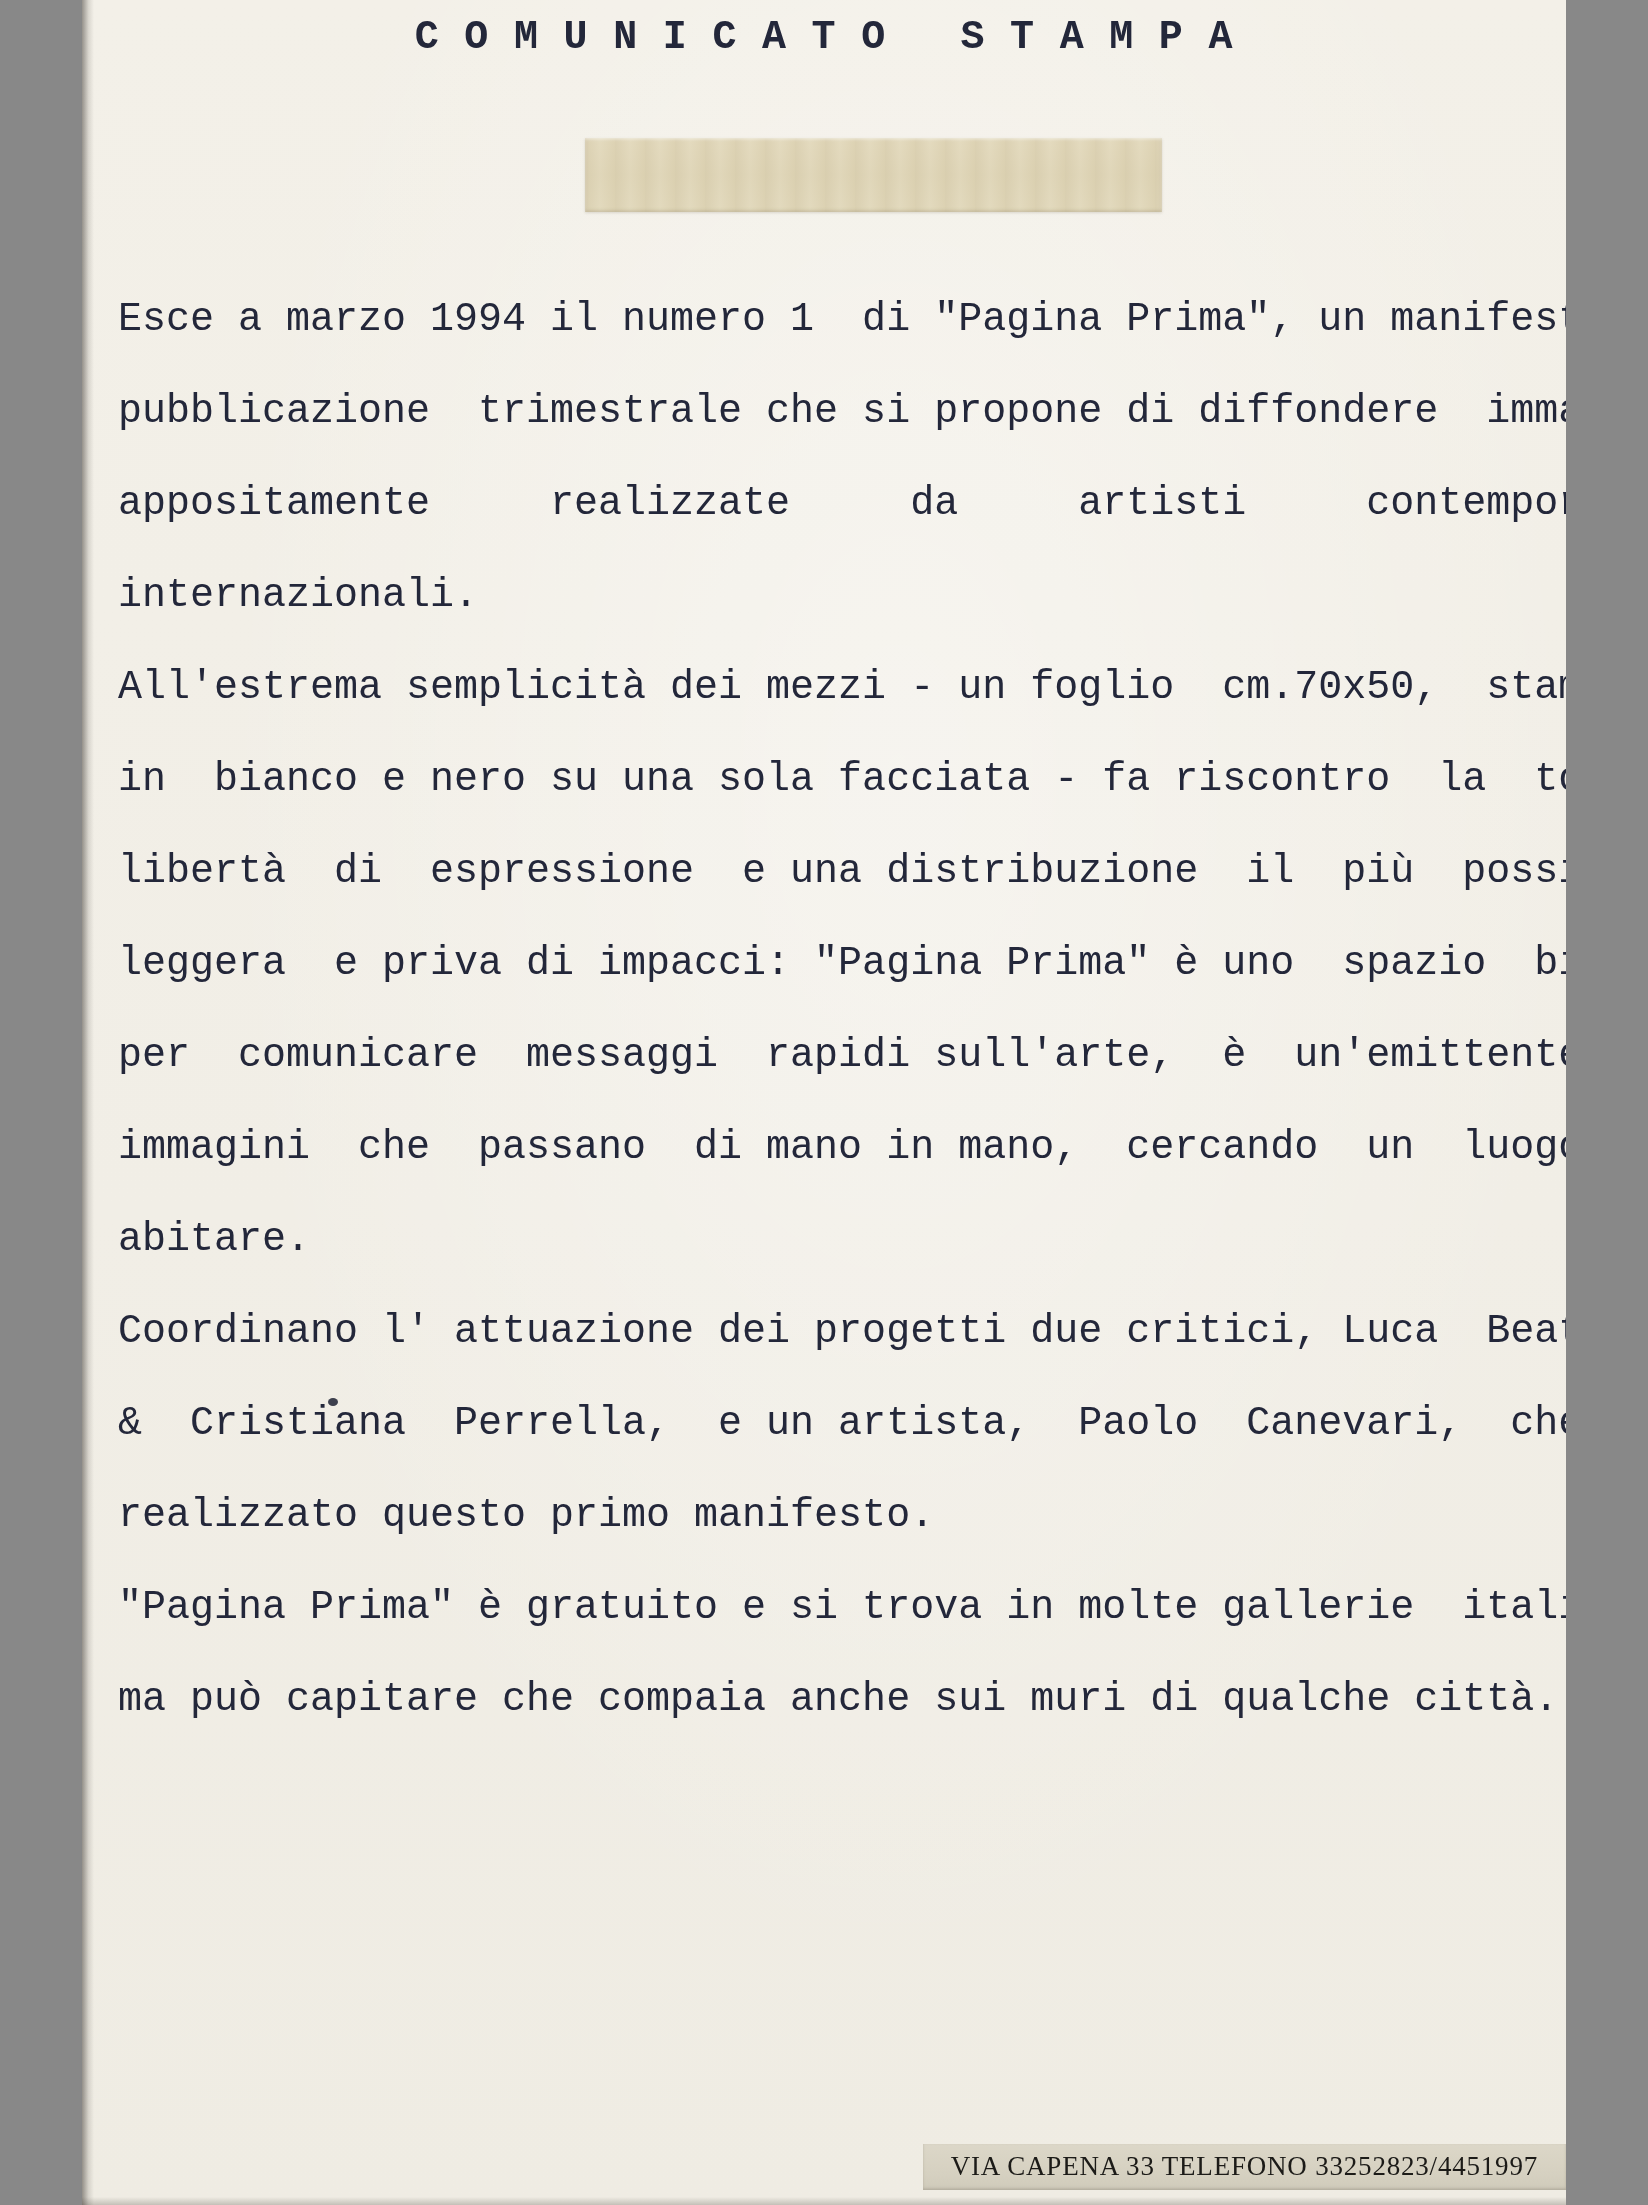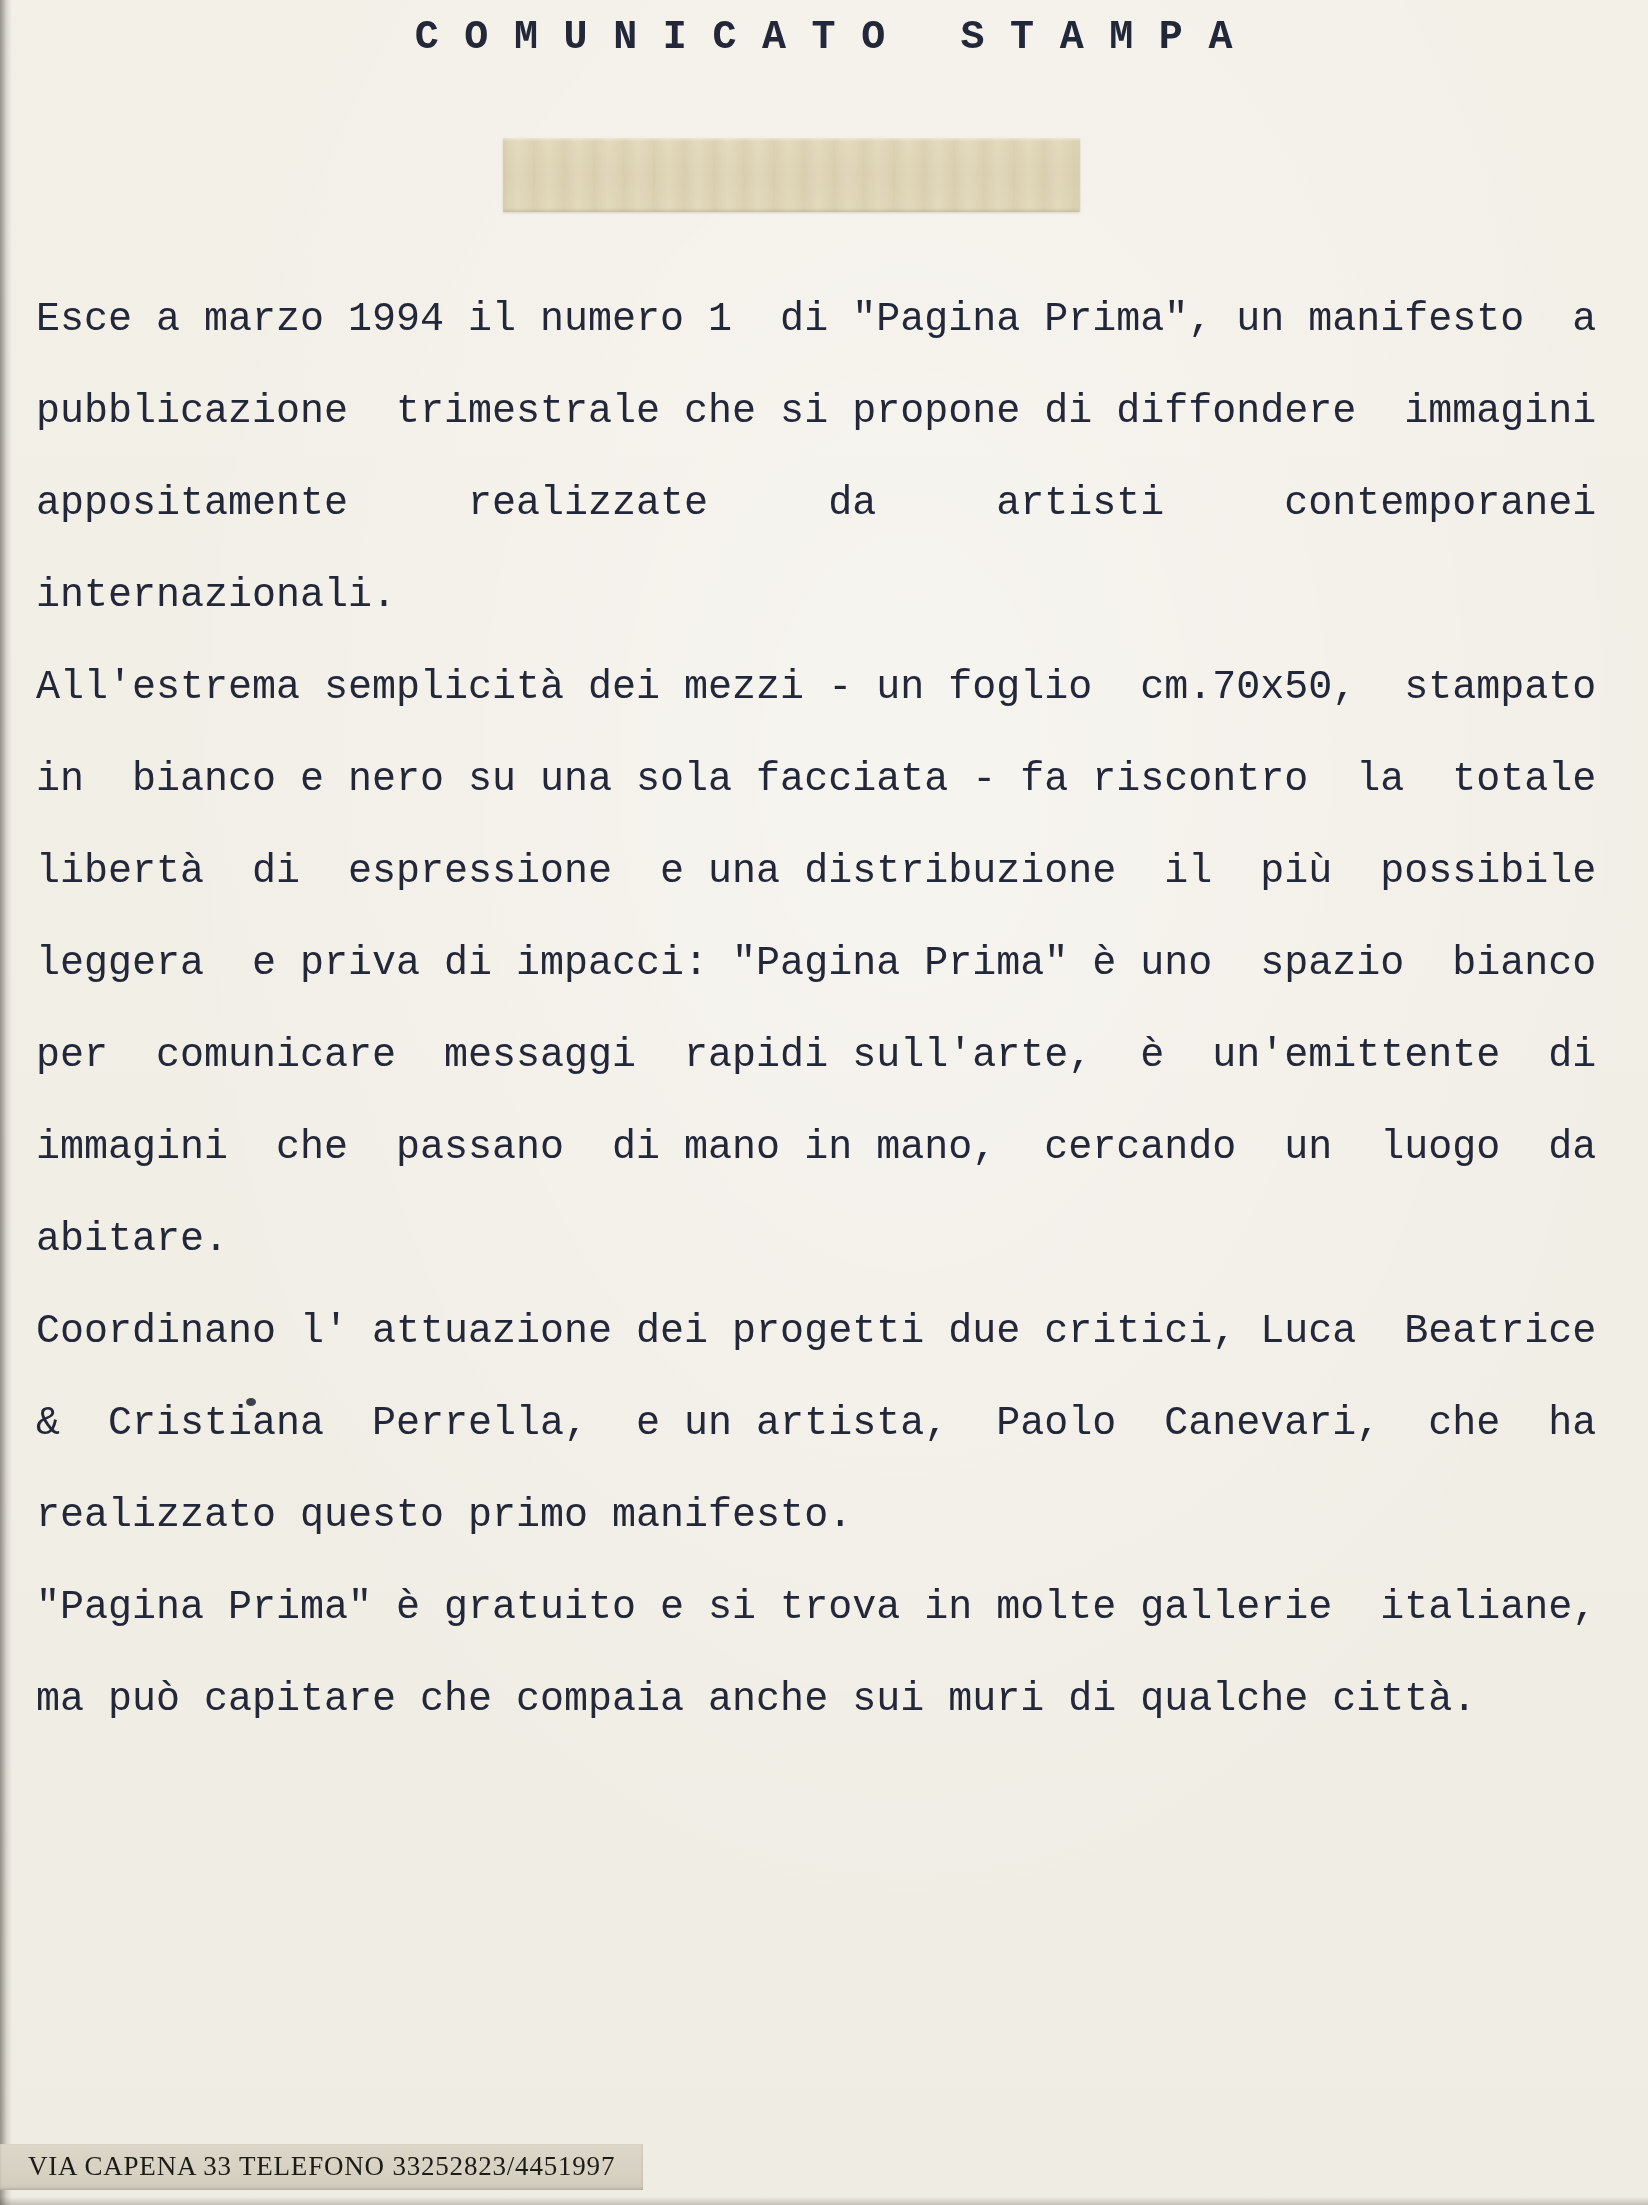--- a/index.html
+++ b/index.html
@@ -2,21 +2,21 @@
 <html style="font-size:13px"><head>
 <meta charset="utf-8">
 <style>
   html, body {
     margin: 0;
     padding: 0;
     background: #888;
   }
   .page {
     position: relative;
-    width: 1648px;
+    width: 1484px;
     height: 2205px;
     margin: 0 auto;
     background:
       radial-gradient(ellipse at 55% 35%, rgba(255,255,255,0.35), rgba(0,0,0,0) 60%),
       linear-gradient(180deg, #f3f0e8 0%, #f1eee6 55%, #efece3 100%);
     overflow: hidden;
     font-family: "Liberation Mono", "DejaVu Sans Mono", monospace;
     color: #23273a;
     text-decoration: underline;
   }
@@ -95,21 +95,21 @@
     height: 8.2px;
     border-radius: 50%;
     background: #1d2133;
     opacity: 0.85;
   }
   .footer-band {
     position: absolute;
     left: 0;
     top: 2144px;
     width: 100%;
-    text-align: left;
+    text-align: right;
   }
   .footer-band .band {
     display: inline-block;
     padding: 6.6px 28px 8.2px 28px;
     background: linear-gradient(180deg, #dcd7c8 0%, #d5d0c0 70%, #cfcaba 100%);
     box-shadow: inset 0 -1.6px 2.5px rgba(90,85,70,0.25);
   }
   .footer-band .band span {
     font-family: "Liberation Serif", "DejaVu Serif", serif;
     font-size: 27px;

